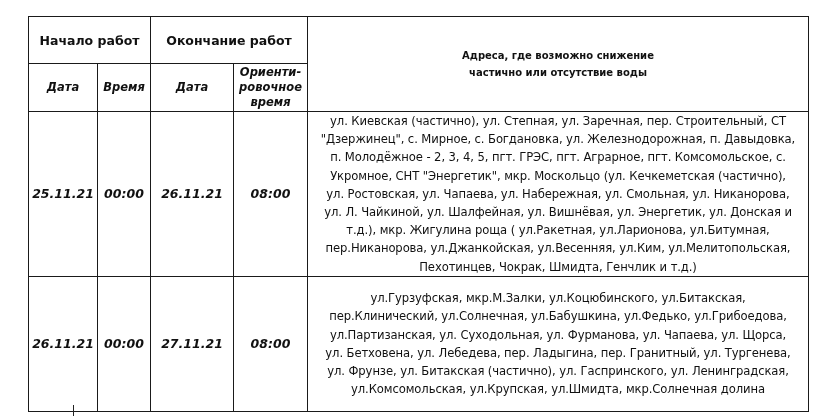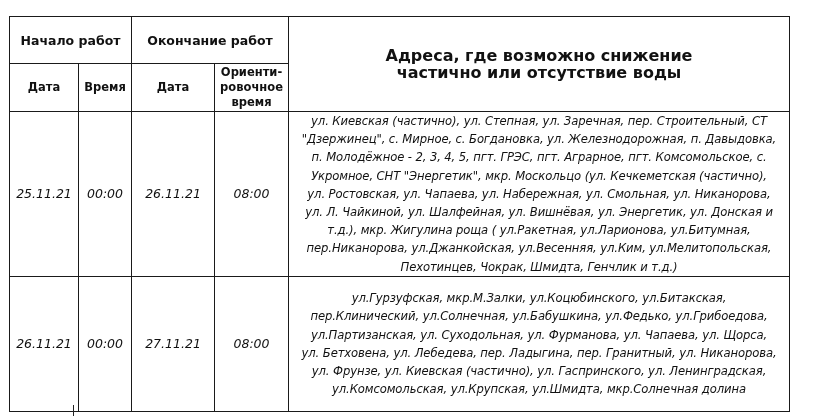--- a/index.html
+++ b/index.html
@@ -1,30 +1,30 @@
 <!DOCTYPE html>
 <html><head>
   <meta charset="utf-8">
   <style>
     html, body { margin: 0; padding: 0; background: #ffffff; }
     body { width: 813px; height: 416px; position: relative; overflow: hidden;
            font-family: "DejaVu Sans", "Liberation Sans", sans-serif; color: #111; }
     table.sched {
-      position: absolute; left: 9px; top: 16px;
+      position: absolute; left: 28px; top: 16px;
       border-collapse: collapse; table-layout: fixed;
       width: 780px;
     }
     table.sched td, table.sched th {
       border: 1.3px solid #1a1a1a; padding: 0; text-align: center; vertical-align: middle;
     }
     .h1 { height: 46px; font-weight: bold; font-size: 12.5px; }
-    .h2 { height: 47px; font-weight: bold; font-size: 11.5px; line-height: 15px; }
-    .addr-head { font-weight: bold; font-size: 16px; line-height: 17px; }
-    .cellval { font-weight: normal; font-style: italic; font-size: 12.5px; }
-    .addr { font-style: italic; font-size: 11.6px; line-height: 18.2px; padding: 0 4px; letter-spacing: -0.1px; margin-top: 36px; }
+    .h2 { height: 47px; font-weight: bold; font-style: italic; font-size: 11.5px; line-height: 15px; }
+    .addr-head { font-weight: bold; font-size: 10px; line-height: 17px; }
+    .cellval { font-weight: bold; font-style: italic; font-size: 12.5px; }
+    .addr { font-size: 11.6px; line-height: 18.2px; padding: 0 4px; letter-spacing: -0.1px; margin-top: 36px; }
     .r1 { height: 156px; }
     .r2 { height: 135px; }
     .mark { position: absolute; left: 73px; top: 405px; width: 1px; height: 11px; background: #222; }
   </style>
 </head>
 <body>
 
 <table class="sched">
   <colgroup>
     <col style="width:69px">
@@ -71,21 +71,21 @@
   </tr>
   <tr class="r2">
     <td class="cellval">26.11.21</td>
     <td class="cellval">00:00</td>
     <td class="cellval">27.11.21</td>
     <td class="cellval">08:00</td>
     <td class="addr">
       <div>ул.Гурзуфская, мкр.М.Залки, ул.Коцюбинского, ул.Битакская,</div>
       <div>пер.Клинический, ул.Солнечная, ул.Бабушкина,  ул.Федько, ул.Грибоедова,</div>
       <div>ул.Партизанская, ул. Суходольная, ул. Фурманова, ул. Чапаева, ул. Щорса,</div>
-      <div>ул. Бетховена, ул. Лебедева, пер. Ладыгина, пер. Гранитный, ул. Никанорова,</div>
-      <div>ул. Фрунзе, ул. Киевская (частично), ул. Гаспринского, ул. Ленинградская,</div>
+      <div>ул. Бетховена, ул. Лебедева, пер. Ладыгина, пер. Гранитный, ул. Тургенева,</div>
+      <div>ул. Фрунзе, ул. Битакская (частично), ул. Гаспринского, ул. Ленинградская,</div>
       <div>ул.Комсомольская, ул.Крупская, ул.Шмидта, мкр.Солнечная долина</div>
     </td>
   </tr>
 </tbody>
   </table>
 
 <div class="mark"></div>
 
 </body></html>

